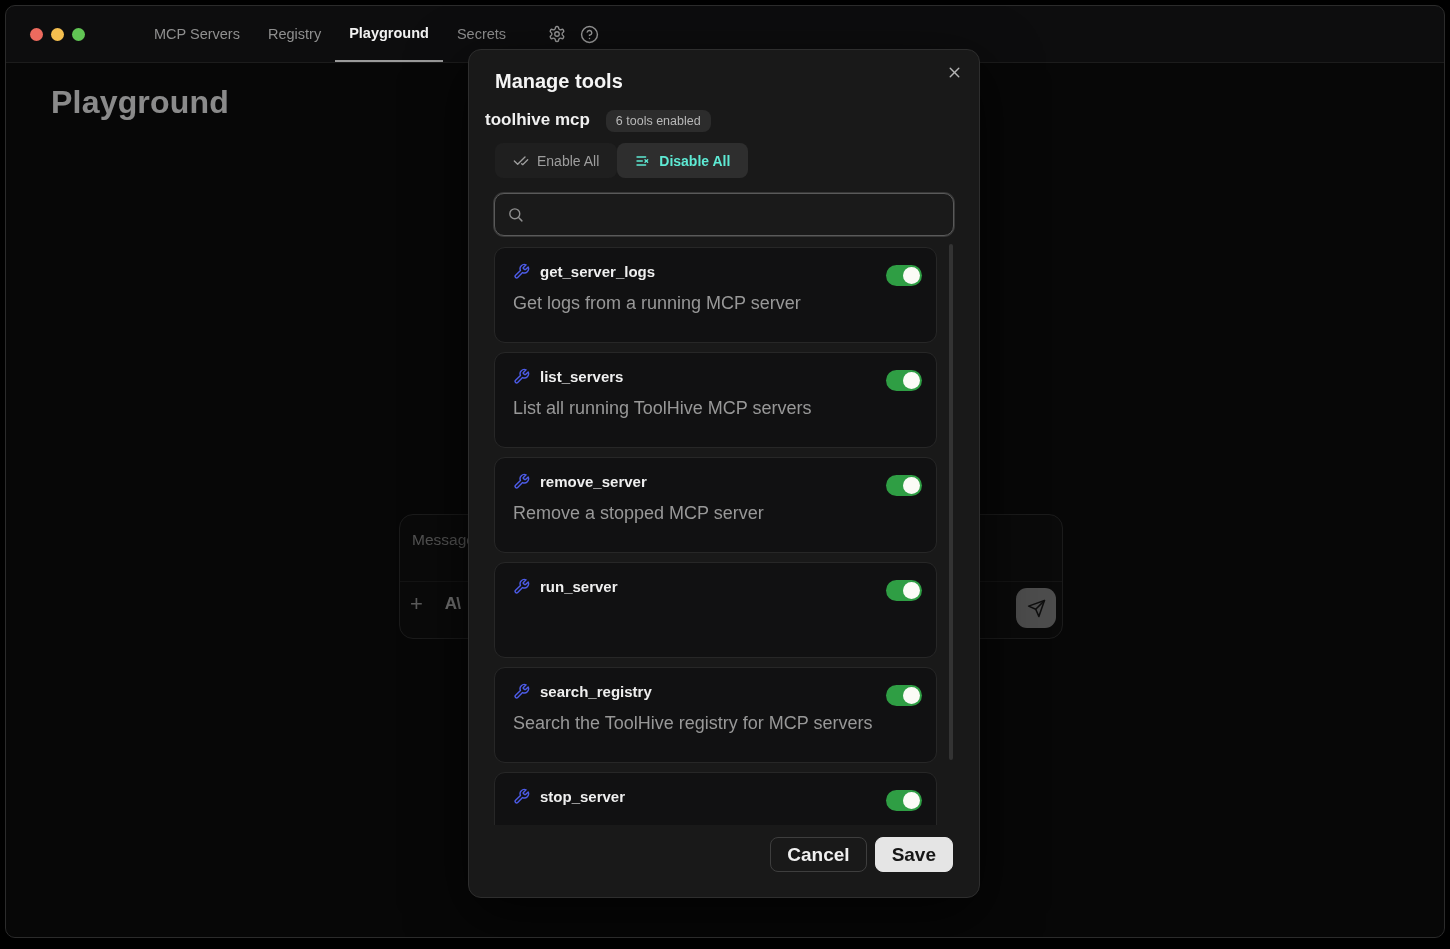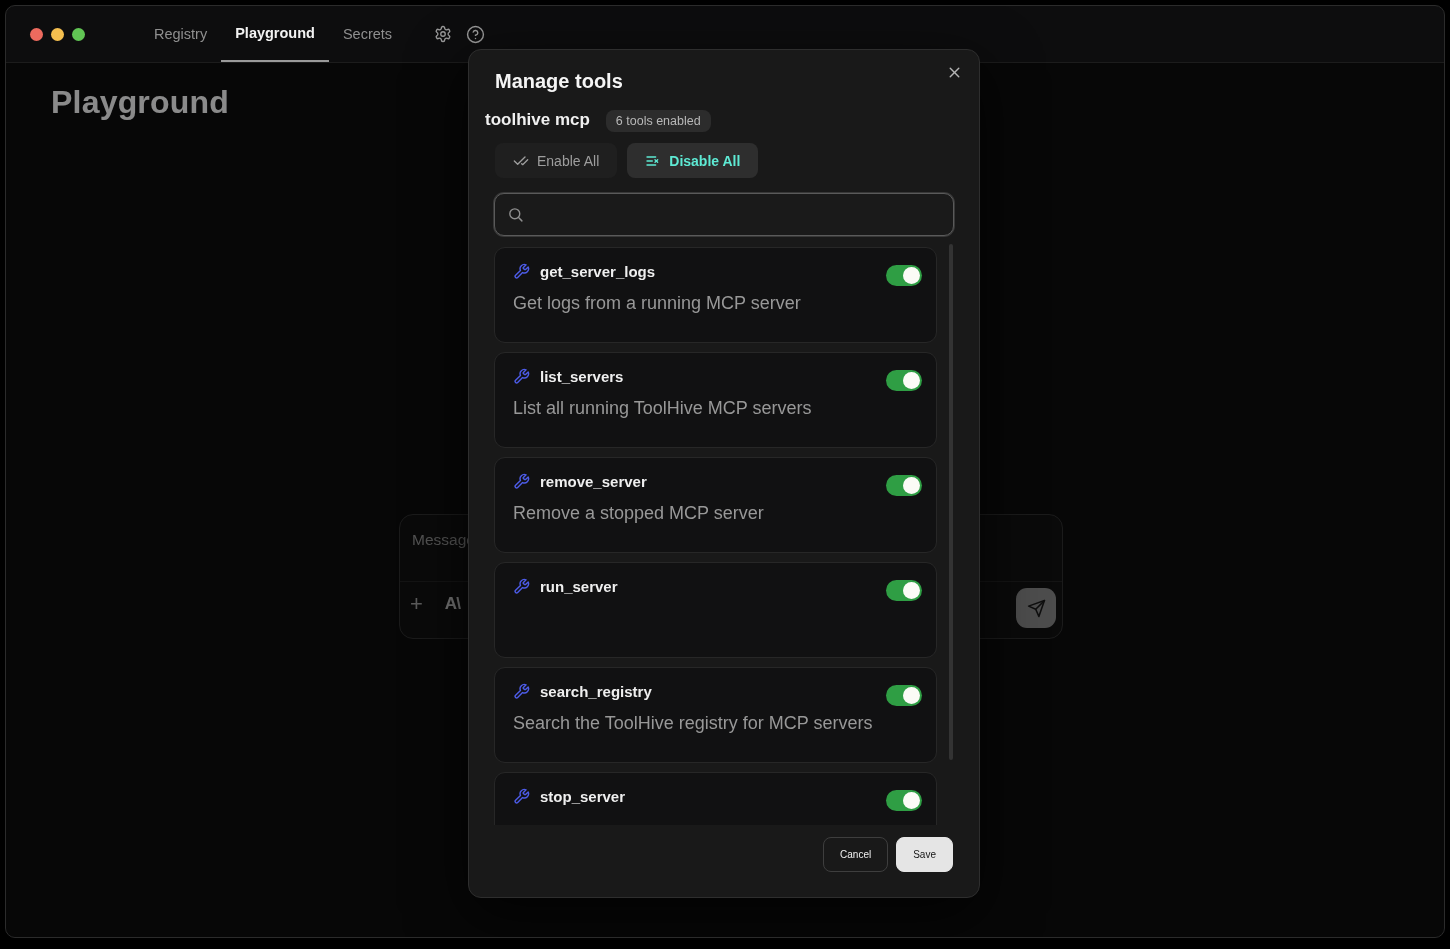--- a/index.html
+++ b/index.html
@@ -38,21 +38,21 @@
 
   
   .modal { position:absolute; left:462px; top:43px; width:512px; height:849px; z-index:10;
     background:#191919; border:1px solid #2e2e2e; border-radius:13px; box-shadow:0 18px 60px rgba(0,0,0,.7); }
   .modal-title { position:absolute; left:26px; top:20px; font-size:20px; font-weight:700; color:#f5f5f5; }
   .modal-close { position:absolute; right:16px; top:14px; color:#b5b5b5; cursor:default; }
   .server-row { position:absolute; left:16px; top:60px; display:flex; gap:16px; }
   .server-name { font-size:17px; font-weight:700; color:#f0f0f0; }
   .badge { background:#2c2c2c; color:#b8b8b8; font-size:12.5px; padding:4px 10px; border-radius:8px; }
 
-  .bulk-row { position:absolute; left:26px; top:93px; display:flex; gap:10px; }
+  .bulk-row { position:absolute; left:26px; top:93px; display:flex; gap:0; }
   .bulk-btn { display:flex; align-items:center; gap:8px; height:35px; padding:0 18px; border-radius:8px; font-size:14px; }
   .enable-all { background:#1f1f1f; color:#9e9e9e; }
   .disable-all { background:#2e2e2e; color:#5eead4; font-weight:700; }
   .bulk-btn svg { display:block; }
 
   .search-wrap { position:absolute; left:25px; top:143px; width:460px; height:43px; background:#1a1a1a;
     border:1px solid #5a5a5a; border-radius:10px; box-shadow:0 0 0 1px #383838; display:flex; align-items:center; padding:0 12px; }
   .search-wrap input { flex:1; background:transparent; border:none; outline:none; color:#e5e5e5; font-size:15px; margin-left:9px; font-family:"Liberation Sans", sans-serif; caret-color:#fff; }
   .search-wrap input::placeholder { color:#8a8a8a; }
   .search-icon { color:#8f8f8f; display:flex; }
@@ -62,36 +62,37 @@
   .tool-head { display:flex; align-items:center; gap:10px; }
   .wrench { color:#4d5ce8; display:flex; }
   .tool-name { font-size:15px; font-weight:700; color:#efefef; }
   .toggle { position:absolute; right:14px; top:17px; width:36px; height:21px; border-radius:11px; background:#2f9e44; }
   .toggle .knob { position:absolute; right:2px; top:2px; width:17px; height:17px; border-radius:50%; background:#fbfbf6; }
   .tool-desc { margin-top:13px; font-size:18px; color:#989898; }
 
   .list-scrollbar { position:absolute; left:480px; top:194px; width:4px; height:516px; border-radius:2px; background:#333; }
 
   .modal-footer { position:absolute; right:26px; bottom:25px; display:flex; gap:8px; }
-  .btn { height:35px; border-radius:8px; font-size:10px; font-weight:400; display:flex; align-items:center; padding:0 16px; font-family:"Liberation Sans", sans-serif; }
+  .btn { height:35px; border-radius:8px; font-size:19px; font-weight:700; display:flex; align-items:center; padding:0 16px; font-family:"Liberation Sans", sans-serif; }
   .cancel-btn { background:#191919; border:1px solid #3e3e3e; color:#f0f0f0; }
   .save-btn { background:#e5e5e5; border:1px solid #e5e5e5; color:#161616; }
 </style>
 </head>
 <body>
 
 <div class="app-window">
 
   <div class="titlebar">
     <div class="traffic">
       <span class="t-red"></span>
       <span class="t-yellow"></span>
       <span class="t-green"></span>
     </div>
     <div class="nav">
+      <div class="nav-item">MCP Servers</div>
       <div class="nav-item">Registry</div>
       <div class="nav-item active">Playground</div>
       <div class="nav-item">Secrets</div>
     </div>
     <div class="titlebar-icons">
       <span class="gear-svg">
         <svg width="18" height="18" viewBox="0 0 24 24" fill="none" stroke="currentColor" stroke-width="1.8" stroke-linecap="round" stroke-linejoin="round">
             <path d="M12.22 2h-.44a2 2 0 0 0-2 2v.18a2 2 0 0 1-1 1.73l-.43.25a2 2 0 0 1-2 0l-.15-.08a2 2 0 0 0-2.73.73l-.22.38a2 2 0 0 0 .73 2.73l.15.1a2 2 0 0 1 1 1.72v.51a2 2 0 0 1-1 1.74l-.15.09a2 2 0 0 0-.73 2.73l.22.38a2 2 0 0 0 2.73.73l.15-.08a2 2 0 0 1 2 0l.43.25a2 2 0 0 1 1 1.73V20a2 2 0 0 0 2 2h.44a2 2 0 0 0 2-2v-.18a2 2 0 0 1 1-1.73l.43-.25a2 2 0 0 1 2 0l.15.08a2 2 0 0 0 2.73-.73l.22-.39a2 2 0 0 0-.73-2.73l-.15-.08a2 2 0 0 1-1-1.74v-.5a2 2 0 0 1 1-1.74l.15-.09a2 2 0 0 0 .73-2.73l-.22-.38a2 2 0 0 0-2.73-.73l-.15.08a2 2 0 0 1-2 0l-.43-.25a2 2 0 0 1-1-1.73V4a2 2 0 0 0-2-2z"></path>
             <circle cx="12" cy="12" r="3"></circle>
           </svg>

